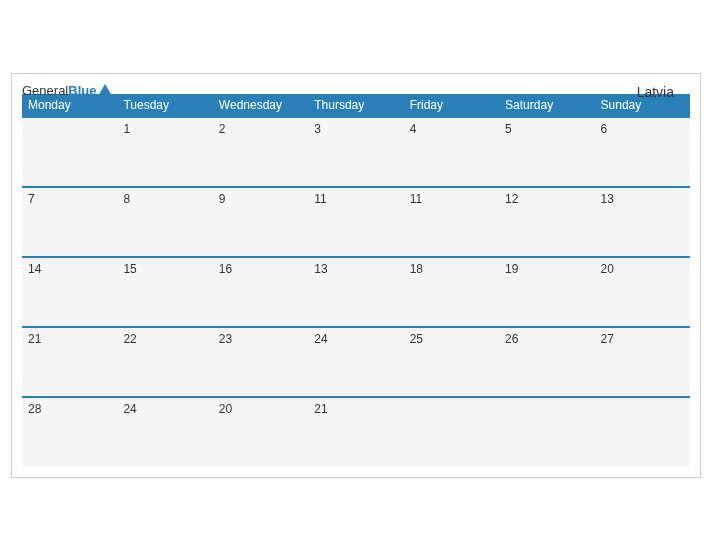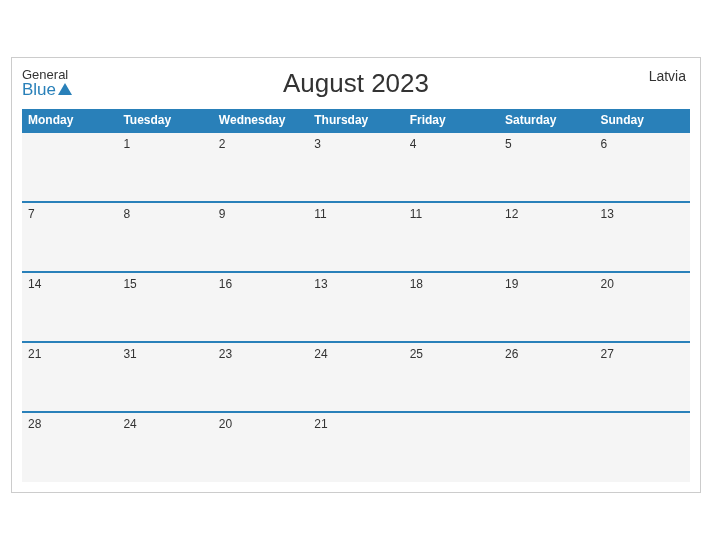--- a/index.html
+++ b/index.html
@@ -23,68 +23,68 @@
       align-items: center;
       justify-content: center;
       position: relative;
       margin-bottom: 10px;
     }
     .logo {
       position: absolute;
       left: 0;
       top: 0;
       display: flex;
-      flex-direction: column;
+      flex-direction: row;
       align-items: flex-start;
       line-height: 1;
       justify-content: space-between;
     }
     .logo-general {
       font-size: 13px;
       color: #333;
       font-weight: normal;
     }
     .logo-blue {
-      font-size: 17px;
+      font-size: 13px;
       color: #2980b9;
-      font-weight: normal;
+      font-weight: bold;
       display: flex;
       align-items: center;
     }
     .logo-triangle {
       width: 0;
       height: 0;
       border-left: 7px solid transparent;
       border-right: 7px solid transparent;
       border-bottom: 12px solid #2980b9;
       margin-left: 2px;
       margin-bottom: 1px;
     }
     .calendar-title {
       font-size: 26px;
       font-weight: normal;
       color: #333;
       text-align: center;
     }
     .country-label {
       position: absolute;
-      right: 4px;
+      right: 16px;
       top: 0;
       font-size: 14px;
       color: #333;
     }
     .calendar-table {
       width: 100%;
       border-collapse: collapse;
     }
     .calendar-table thead tr th {
       background: #2980b9;
       color: #fff;
       font-size: 12px;
-      font-weight: bold;
+      font-weight: normal;
       text-align: left;
       padding: 4px 6px;
       border: none;
     }
     .calendar-table tbody tr {
       border-top: 2px solid #2980b9;
     }
     .calendar-table tbody tr td {
       width: calc(100% / 7);
       height: 70px;
@@ -108,21 +108,20 @@
 
 <div class="calendar-wrapper">
   <div class="calendar-header">
     <div class="logo">
       <span class="logo-general">General</span>
       <div class="logo-blue">
         <span>Blue</span>
         <div class="logo-triangle"></div>
       </div>
     </div>
-    <h1 class="calendar-title">August 2023</h1>
     <div class="country-label">Latvia</div>
   </div>
 
   <table class="calendar-table">
     <thead>
       <tr>
         <th>Monday</th>
         <th>Tuesday</th>
         <th>Wednesday</th>
         <th>Thursday</th>
@@ -154,21 +153,21 @@
           <td><span class="day-number">14</span></td>
           <td><span class="day-number">15</span></td>
           <td><span class="day-number">16</span></td>
           <td><span class="day-number">13</span></td>
           <td><span class="day-number">18</span></td>
           <td><span class="day-number">19</span></td>
           <td><span class="day-number">20</span></td>
         </tr>
         <tr>
           <td><span class="day-number">21</span></td>
-          <td><span class="day-number">31</span></td>
+          <td><span class="day-number">22</span></td>
           <td><span class="day-number">23</span></td>
           <td><span class="day-number">24</span></td>
           <td><span class="day-number">25</span></td>
           <td><span class="day-number">26</span></td>
           <td><span class="day-number">27</span></td>
         </tr>
         <tr>
           <td><span class="day-number">28</span></td>
           <td><span class="day-number">24</span></td>
           <td><span class="day-number">20</span></td>

